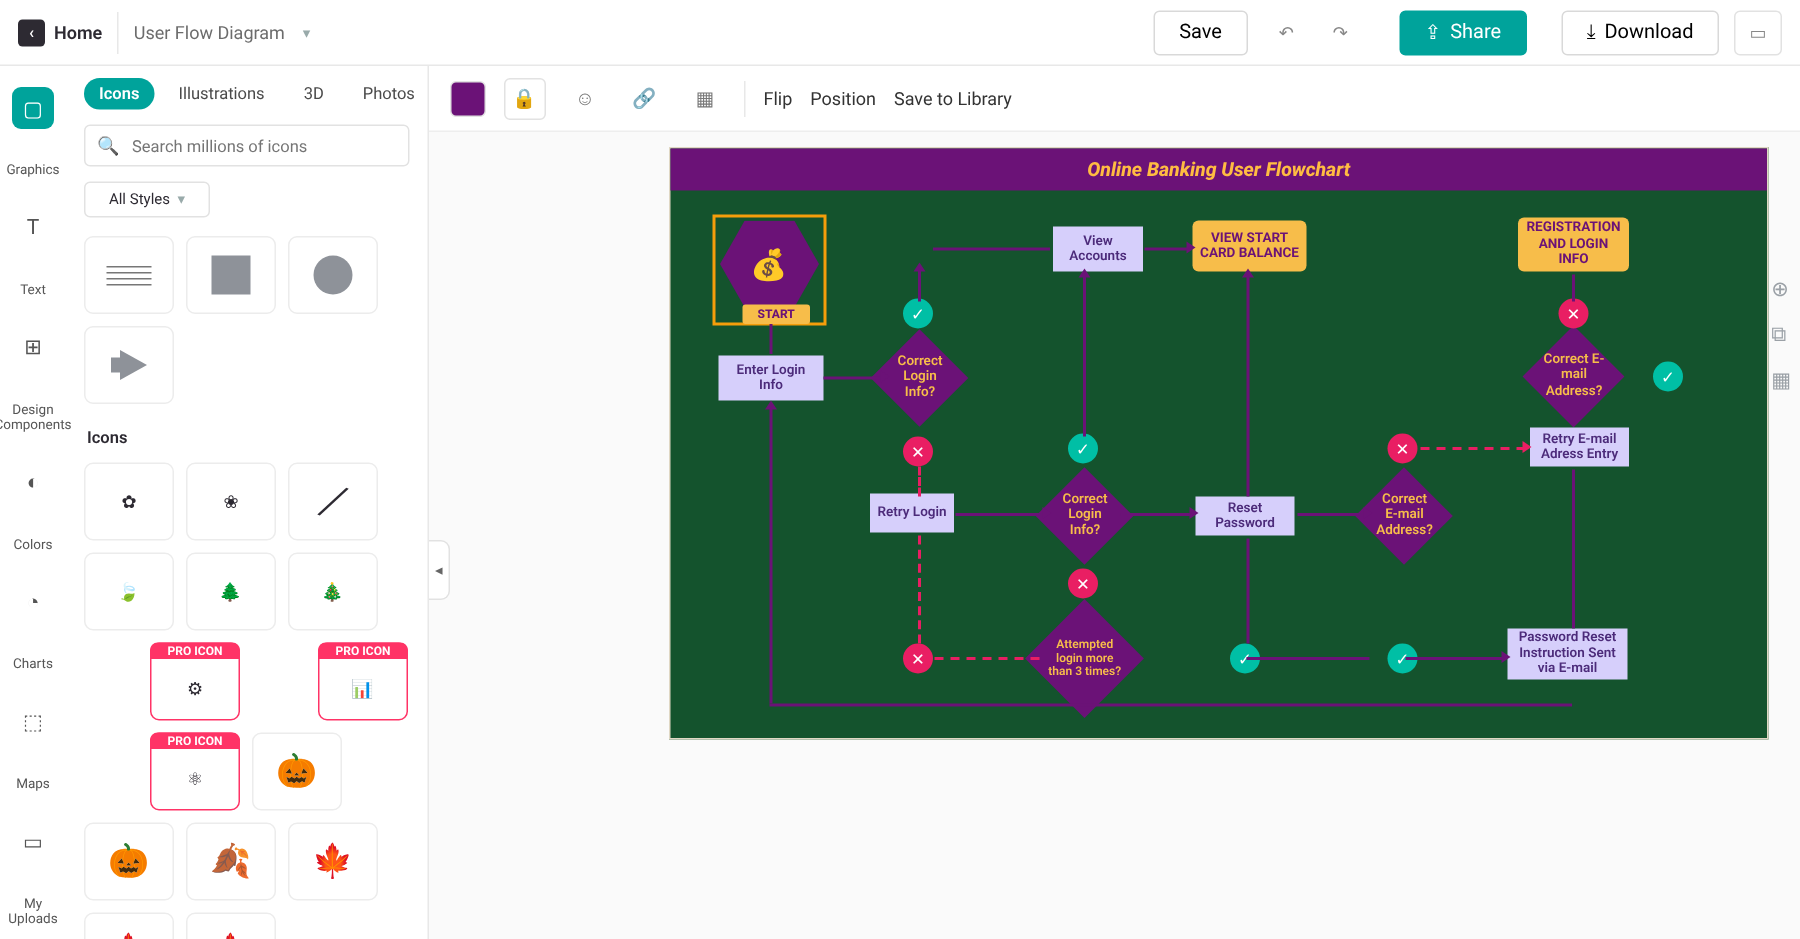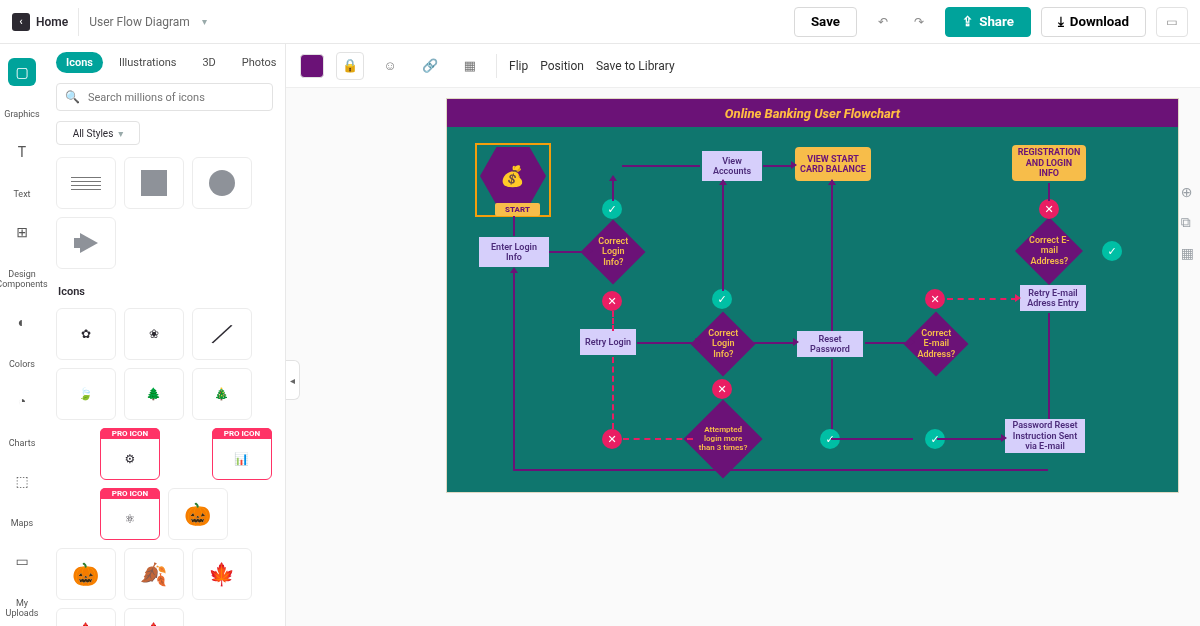--- a/index.html
+++ b/index.html
@@ -6,21 +6,21 @@
 body { background:#fff; width:1200px; height:626px; overflow:hidden; font-size:12px; color:#2d2a32; }
 
 
 .topbar { height:44px; border-bottom:1px solid #e8e8e8; display:flex; align-items:center; padding:0 12px; gap:10px; }
 .home-btn { display:flex; align-items:center; gap:6px; font-weight:600; cursor:pointer; }
 .home-chevron { width:18px; height:18px; background:#2d2a32; color:#fff; border-radius:3px; display:flex; align-items:center; justify-content:center; font-size:11px; }
 .vr { width:1px; height:28px; background:#e8e8e8; }
 .doc-title { display:flex; align-items:center; gap:12px; color:#6c6c6c; cursor:pointer; }
 .chev-d { color:#9aa; font-size:10px; }
 .spacer { flex:1; }
-.btn { height:30px; padding:0 16px; border:1px solid #d9d9d9; background:#fff; border-radius:4px; display:flex; align-items:center; gap:6px; cursor:pointer; font-weight:700; }
+.btn { height:30px; padding:0 16px; border:1px solid #d9d9d9; background:#fff; border-radius:4px; display:flex; align-items:center; gap:6px; cursor:pointer; font-weight:400;margin-left:13px; }
 .btn.primary { background:#00a39b; color:#fff; border-color:#00a39b; }
 .icon-btn { width:32px; height:30px; border:1px solid #e2e2e2; border-radius:4px; display:flex; align-items:center; justify-content:center; cursor:pointer; color:#888; }
 .icon-btn.nob { border:none; }
 
 
 .rail { position:absolute; left:0; top:44px; bottom:0; width:44px; background:#fff; display:flex; flex-direction:column; align-items:center; padding-top:14px; gap:18px; z-index:3; }
 .rail-item { display:flex; flex-direction:column; align-items:center; gap:3px; cursor:pointer; width:44px; }
 .rail-icon { width:28px; height:28px; display:flex; align-items:center; justify-content:center; color:#555; border-radius:6px; font-size:14px; }
 .rail-item.active .rail-icon { background:#00a39b; color:#fff; }
 .rail-label { font-size:9px; color:#555; text-align:center; line-height:1.1;margin-top:21px; }
@@ -47,21 +47,21 @@
 
 .ctxbar { position:absolute; left:286px; right:0; top:44px; height:44px; border-bottom:1px solid #eee; display:flex; align-items:center; padding:0 14px; gap:12px; z-index:1; }
 .swatch { width:24px; height:24px; border-radius:4px; background:#6b1277; border:1px solid #e2e2e2; cursor:pointer; }
 .tbtn { width:28px; height:28px; border:1px solid #e2e2e2; border-radius:4px; display:flex; align-items:center; justify-content:center; cursor:pointer; color:#777; font-size:13px; }
 .tbtn.nob{border:none}
 .vr2{width:1px;height:24px;background:#e8e8e8}
 .ctxlabel{font-size:12px;cursor:pointer;color:#333}
 
 
 .canvas-wrap { position:absolute; left:286px; right:0; top:88px; bottom:0; background:#fafafa; overflow:hidden; }
-.page { position:absolute; left:160px; top:10px; width:733px; height:395px; background:#0f766e; border:1px solid #e0d8c4; }
+.page { position:absolute; left:160px; top:10px; width:733px; height:395px; background:#14532d; border:1px solid #e0d8c4; }
 .page-title-bar { background:#6b1277; color:#ffbc42; height:28px; display:flex; align-items:center; justify-content:center; font-weight:800; font-size:13px; font-style:italic; }
 
 
 .node { position:absolute; display:flex; align-items:center; justify-content:center; text-align:center; font-size:9px; font-weight:600; line-height:1.15; padding:3px; }
 .rect { background:#d6cffb; color:#4c2b7a; }
 .gold { background:#f7bd4a; color:#6b1277; font-weight:700; }
 .diamond { background:#6b1277; color:#f7bd4a; transform:rotate(45deg); }
 .diamond > span { transform:rotate(-45deg); display:block; }
 .start-tag { position:absolute; background:#f7bd4a; color:#6b1277; font-size:8px; font-weight:800; padding:2px 10px; border-radius:2px; }
 .hex { width:66px; height:58px; background:#6b1277; clip-path:polygon(25% 0,75% 0,100% 50%,75% 100%,25% 100%,0 50%); display:flex; align-items:center; justify-content:center; }

